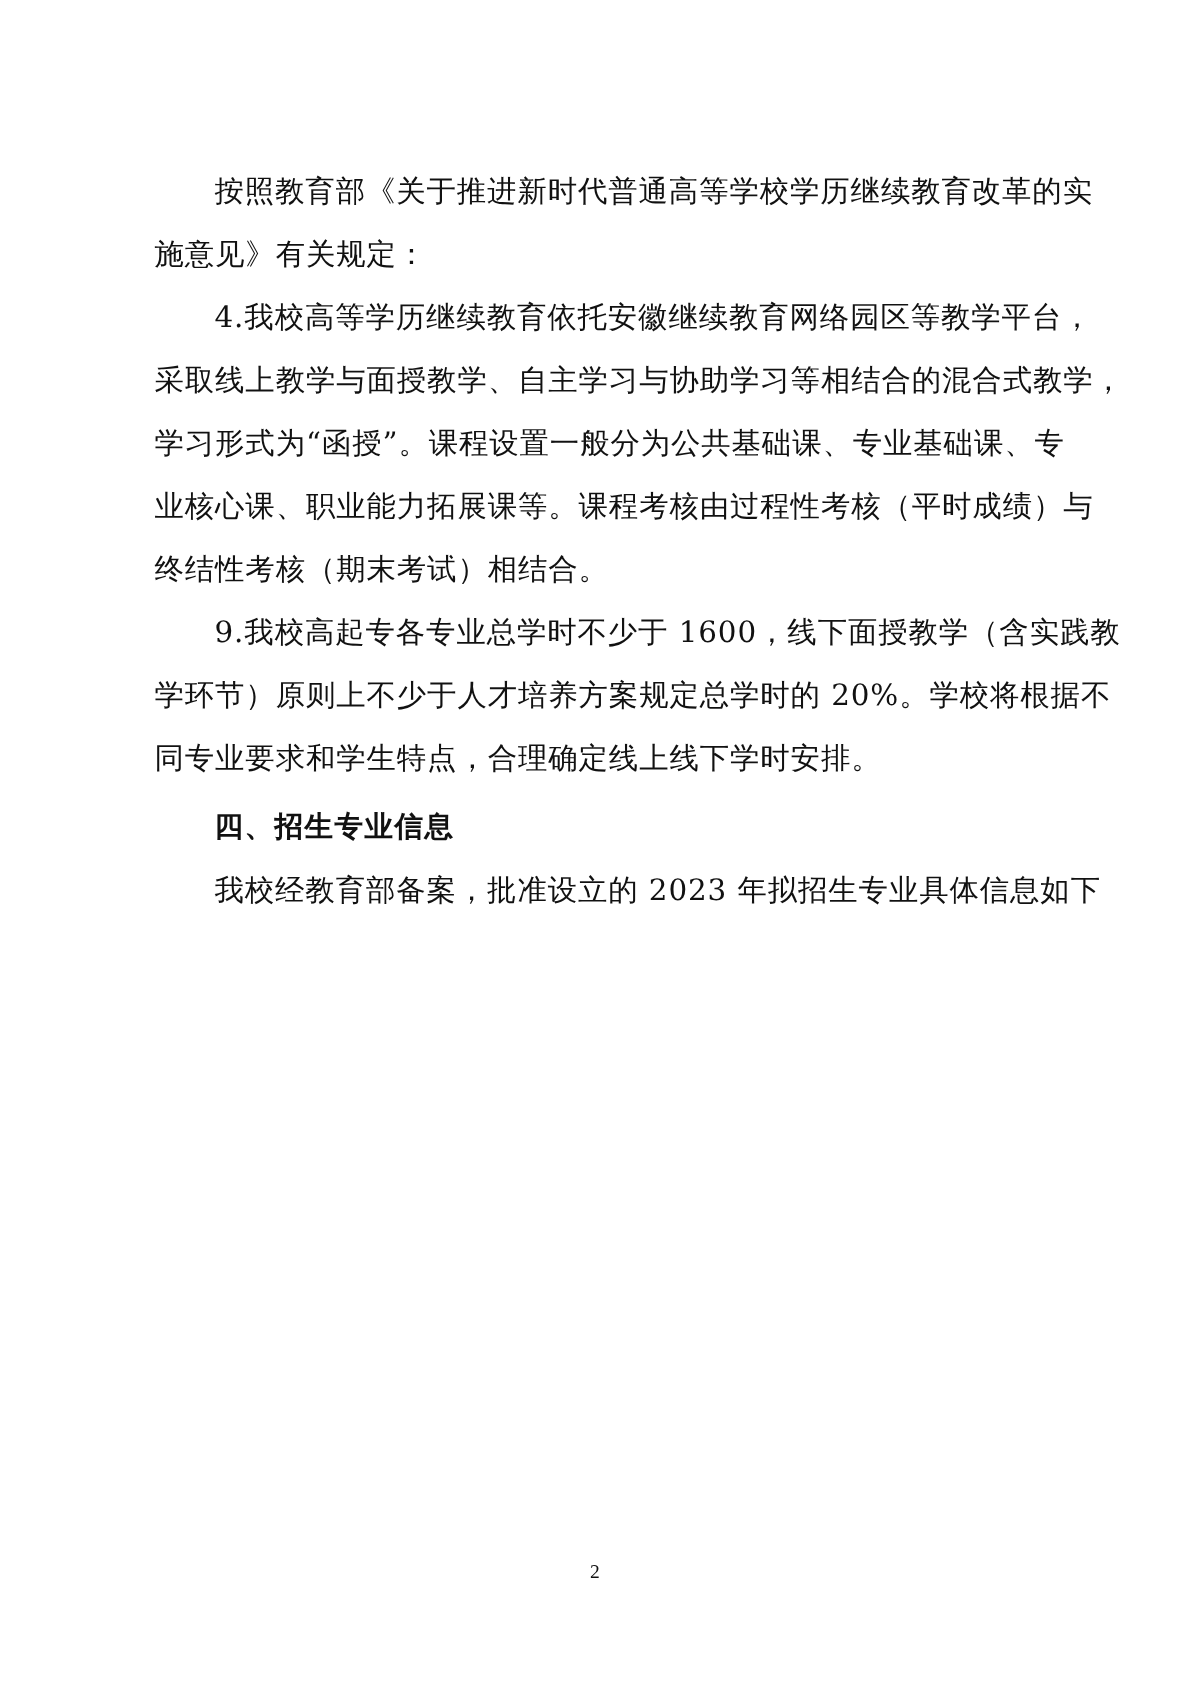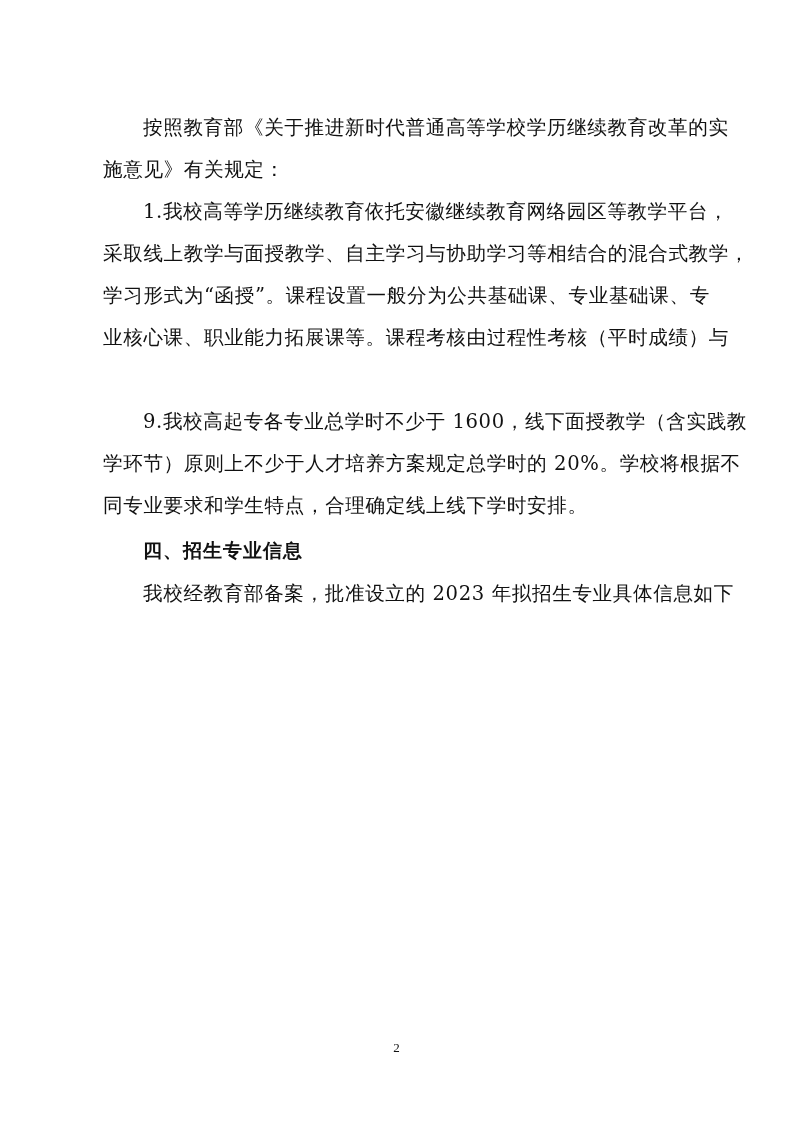--- a/index.html
+++ b/index.html
@@ -15,24 +15,25 @@
              font-size: 13px; font-family: "Liberation Serif", serif; }
 </style>
 </head>
 <body>
 
 <div class="page">
 
   <div class="line indent" style="top:116px">按照教育部《关于推进新时代普通高等学校学历继续教育改革的实</div>
   <div class="line" style="top:158px">施意见》有关规定：</div>
 
-  <div class="line indent" style="top:200px">1.我校高等学历继续教育依托安徽继续教育网络园区等教学平台，</div>
+  <div class="line indent" style="top:200px">4.我校高等学历继续教育依托安徽继续教育网络园区等教学平台，</div>
   <div class="line" style="top:242px">采取线上教学与面授教学、自主学习与协助学习等相结合的混合式教学，</div>
   <div class="line" style="top:284px">学习形式为“函授”。课程设置一般分为公共基础课、专业基础课、专</div>
   <div class="line" style="top:326px">业核心课、职业能力拓展课等。课程考核由过程性考核（平时成绩）与</div>
+  <div class="line" style="top:368px">终结性考核（期末考试）相结合。</div>
 
   <div class="line indent" style="top:410px">9.我校高起专各专业总学时不少于 1600，线下面授教学（含实践教</div>
   <div class="line" style="top:452px">学环节）原则上不少于人才培养方案规定总学时的 20%。学校将根据不</div>
   <div class="line" style="top:494px">同专业要求和学生特点，合理确定线上线下学时安排。</div>
 
   <div class="heading">四、招生专业信息</div>
 
   <div class="line indent" style="top:582px">我校经教育部备案，批准设立的 2023 年拟招生专业具体信息如下</div>
 
   <div class="pagenum">2</div>

